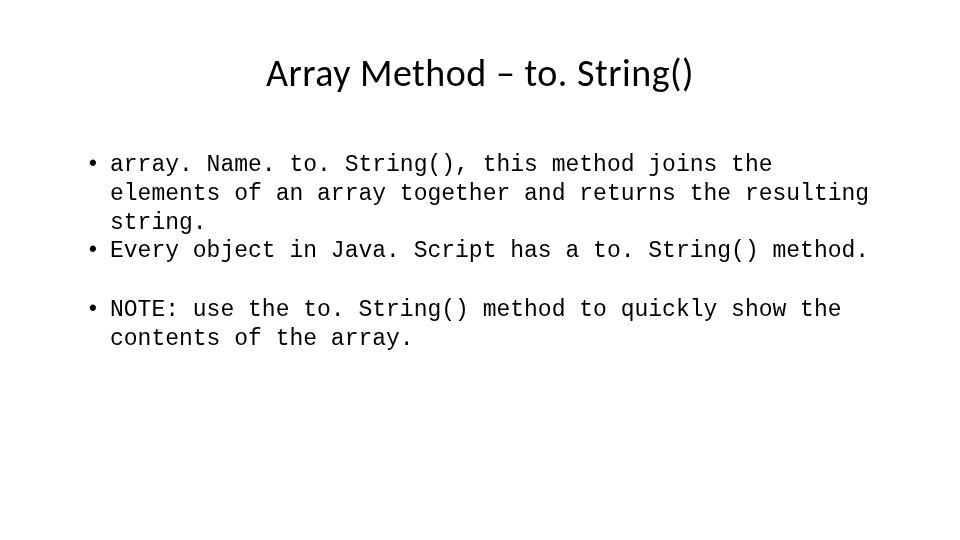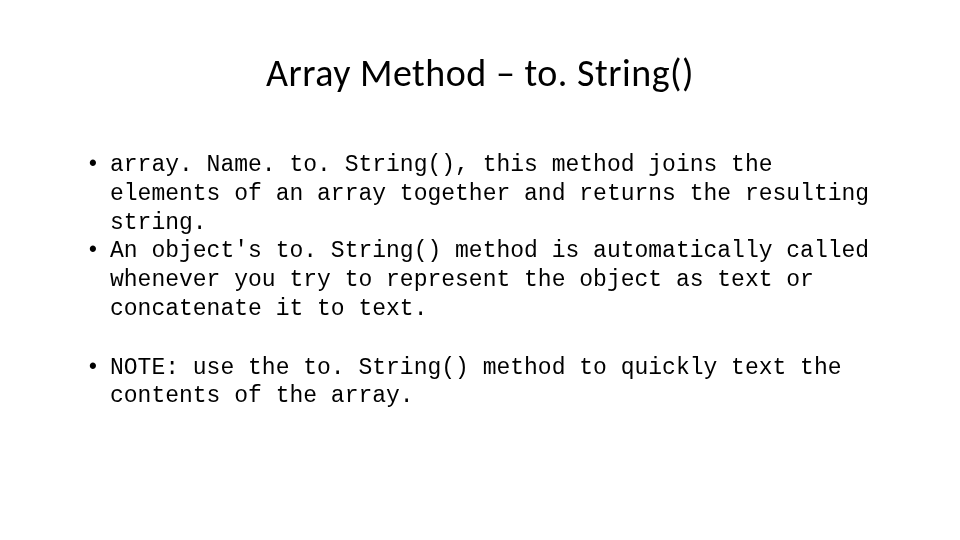--- a/index.html
+++ b/index.html
@@ -54,20 +54,20 @@
 </head>
 <body>
 
 <div class="slide">
   <h1 class="title">Array Method – to. String()</h1>
   <div class="content">
     <div class="bullet-item">
       <span class="bullet-text">array. Name. to. String(), this method joins the elements of an array together and returns the resulting string.</span>
     </div>
     <div class="bullet-item">
-      <span class="bullet-text">An object's to. String() method is automatically called whenever you try to represent the object as text or concatenate it to text.</span>
+      <span class="bullet-text">Every object in Java. Script has a to. String() method.</span>
     </div>
     <div class="spacer"></div>
     <div class="bullet-item">
-      <span class="bullet-text">NOTE: use the to. String() method to quickly text the contents of the array.</span>
+      <span class="bullet-text">NOTE: use the to. String() method to quickly show the contents of the array.</span>
     </div>
   </div>
 </div>
 
 </body></html>

